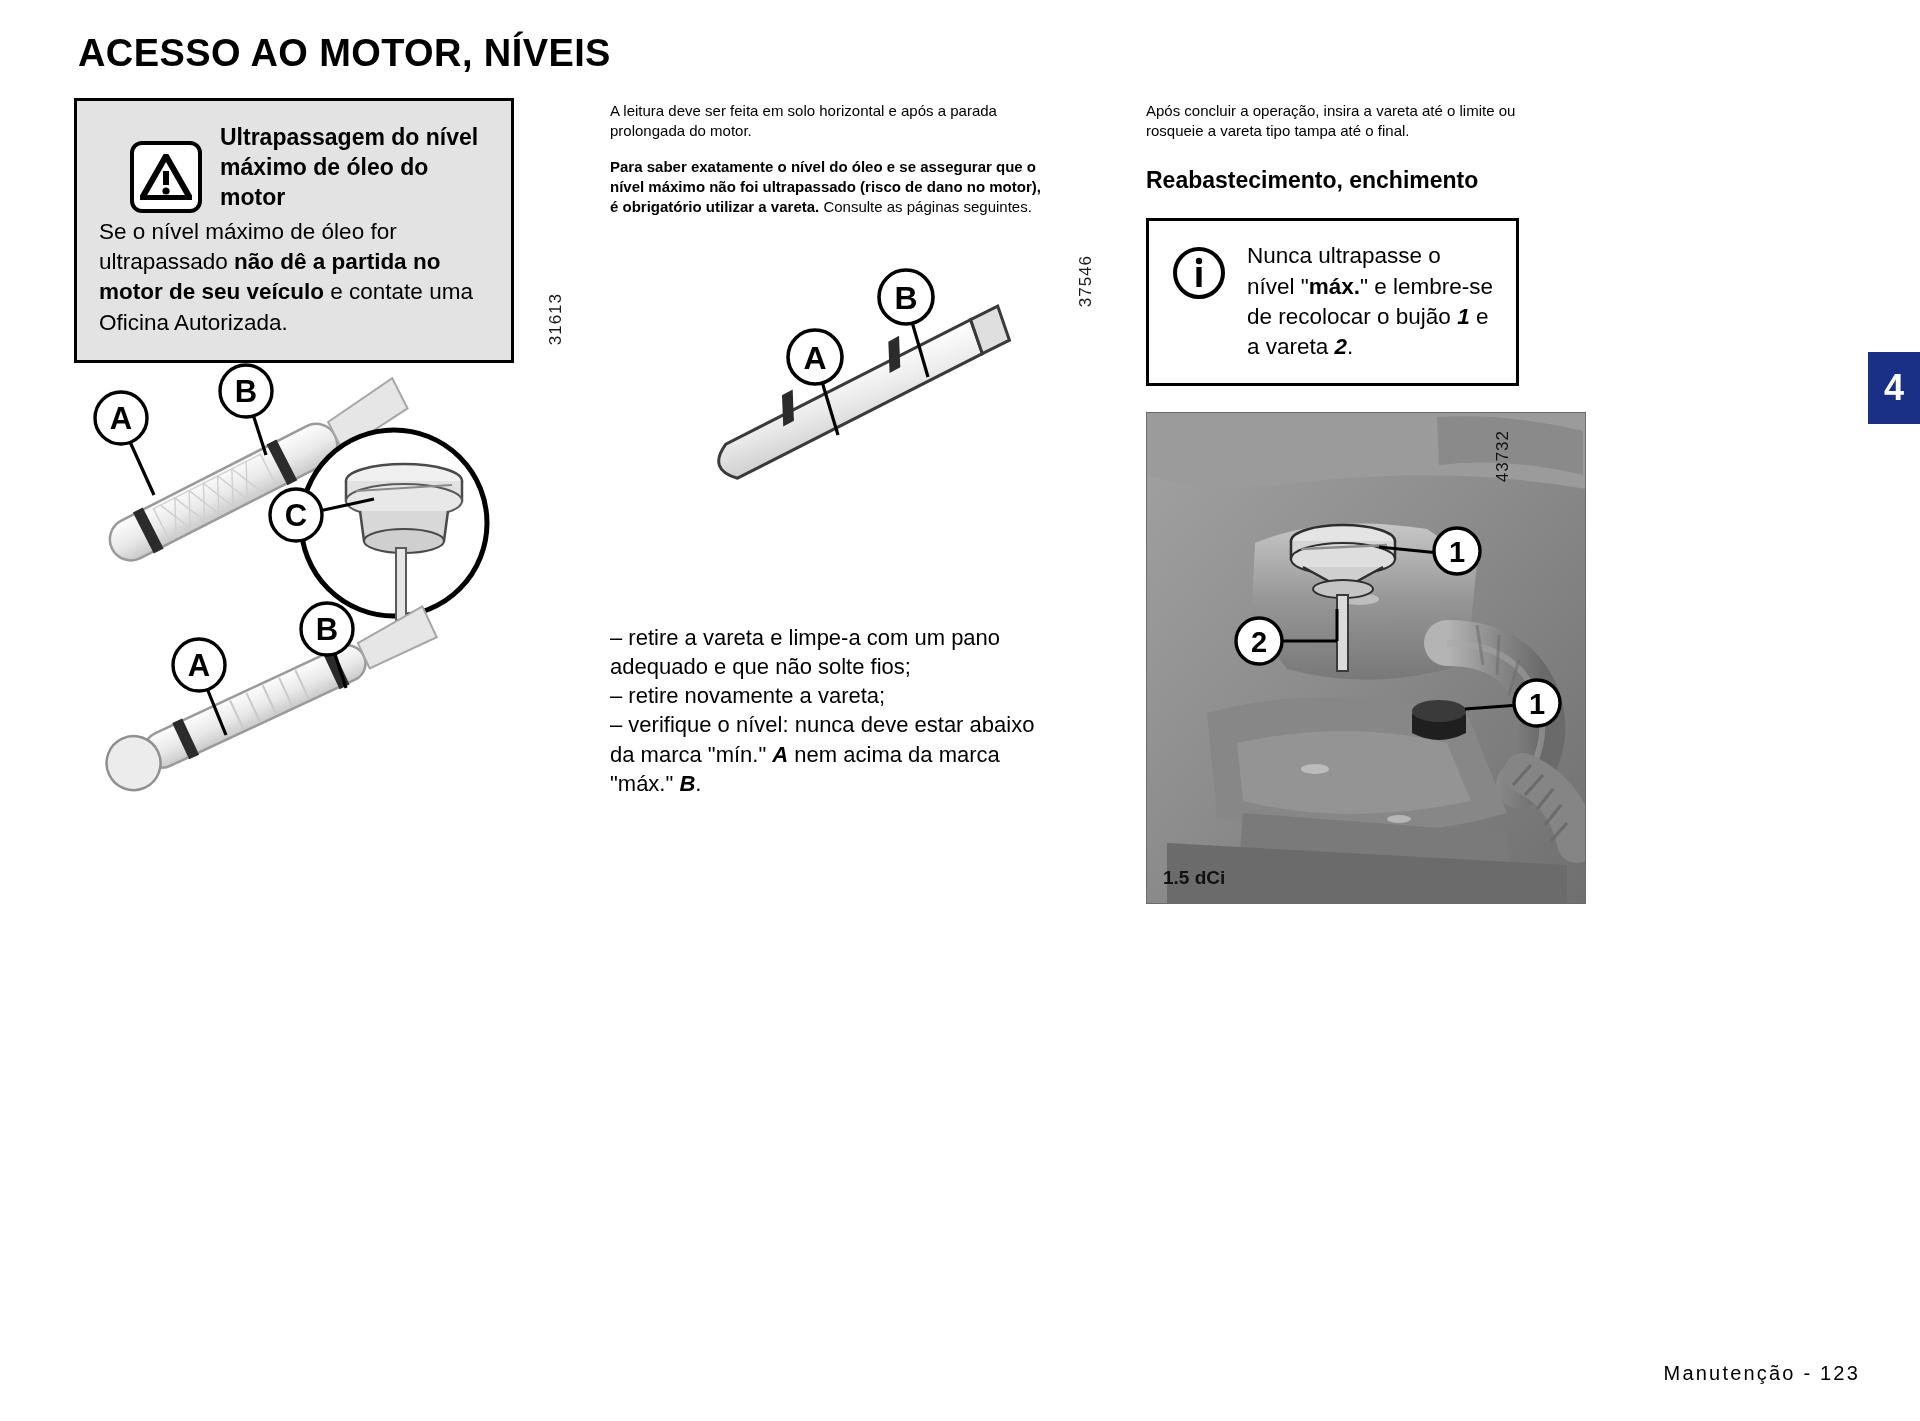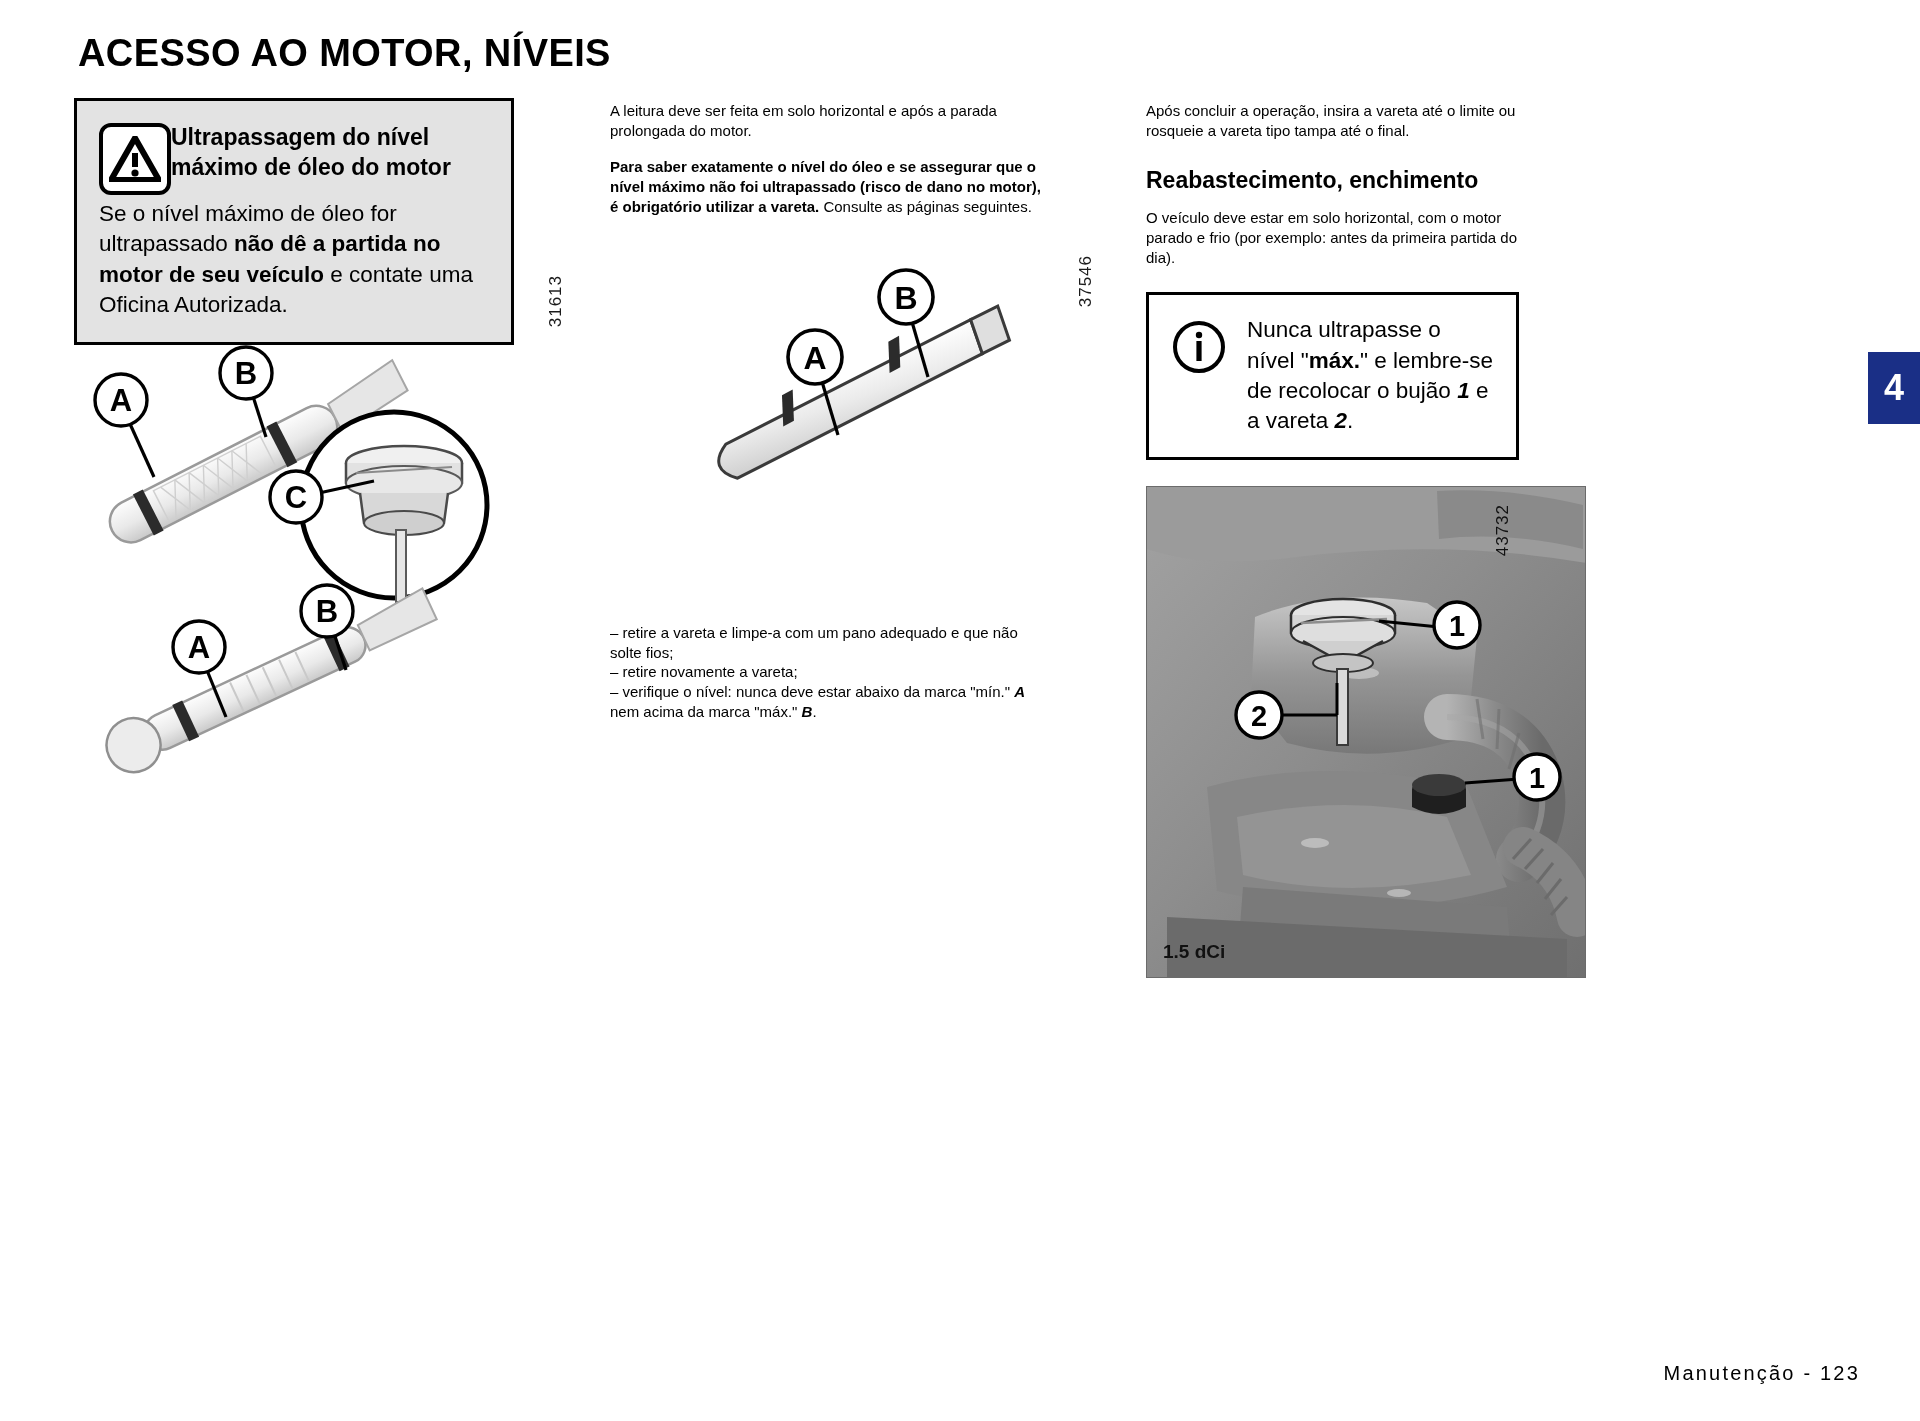--- a/index.html
+++ b/index.html
@@ -56,21 +56,23 @@
 
   
   .warnbox {
     border: 3px solid #000;
     background: #e3e3e3;
     padding: 20px 22px 22px 22px;
     position: relative;
   }
   .warn-head {
     display: flex;
-    align-items: flex-start;
+    gap: 18px;
+    align-items: flex-end;
+    margin-left: 31px;
   }
   .tri-icon {
     flex: 0 0 auto;
     width: 72px; height: 72px;
     border: 4px solid #000;
     border-radius: 12px;
     background: #fff;
     display: flex; align-items: center; justify-content: center;
     margin-top: 2px;
   }
@@ -137,21 +139,21 @@
     display: flex; align-items: center; justify-content: center;
   }
   
   .footer {
     position: absolute;
     right: 60px; bottom: 36px;
     font-size: 20px;
     letter-spacing: 2.2px;
     text-align: center;
   }
-  .bulletlist { font-size: 15px; line-height: 1.33; }
+  .bulletlist { font-size: 22px; line-height: 1.33; }
 </style>
 </head>
 <body>
 
 <div class="page">
 
   <h1 class="page-title">ACESSO AO MOTOR, NÍVEIS</h1>
 
   <div class="columns">
 
@@ -279,21 +281,20 @@
       <div class="bulletlist" style="margin-top:18px;">
         <div>– retire a vareta e limpe-a com um pano adequado e que não solte fios;</div>
         <div>– retire novamente a vareta;</div>
         <div><span>– verifique o nível: nunca deve estar abaixo da marca "mín." </span><span class="bi">A</span><span> nem acima da marca "máx." </span><span class="bi">B</span><span>.</span></div>
       </div>
     </div>
 
     <div class="col-right">
       <p class="body">Após concluir a operação, insira a vareta até o limite ou rosqueie a vareta tipo tampa até o final.</p>
       <h2 class="sub sp">Reabastecimento, enchimento</h2>
-      <p class="body">O veículo deve estar em solo horizontal, com o motor parado e frio (por exemplo: antes da primeira partida do dia).</p>
 
       <div class="infobox" style="margin-top:24px;">
         <div class="info-row">
           <div class="i-icon">
             <svg width="56" height="56" viewBox="0 0 56 56" aria-hidden="true">
               <circle cx="28" cy="28" r="24" fill="#fff" stroke="#000" stroke-width="4"></circle>
               <circle cx="28" cy="16" r="3.2" fill="#000"></circle>
               <rect x="25.4" y="22" width="5.2" height="20" fill="#000"></rect>
             </svg>
           </div>

